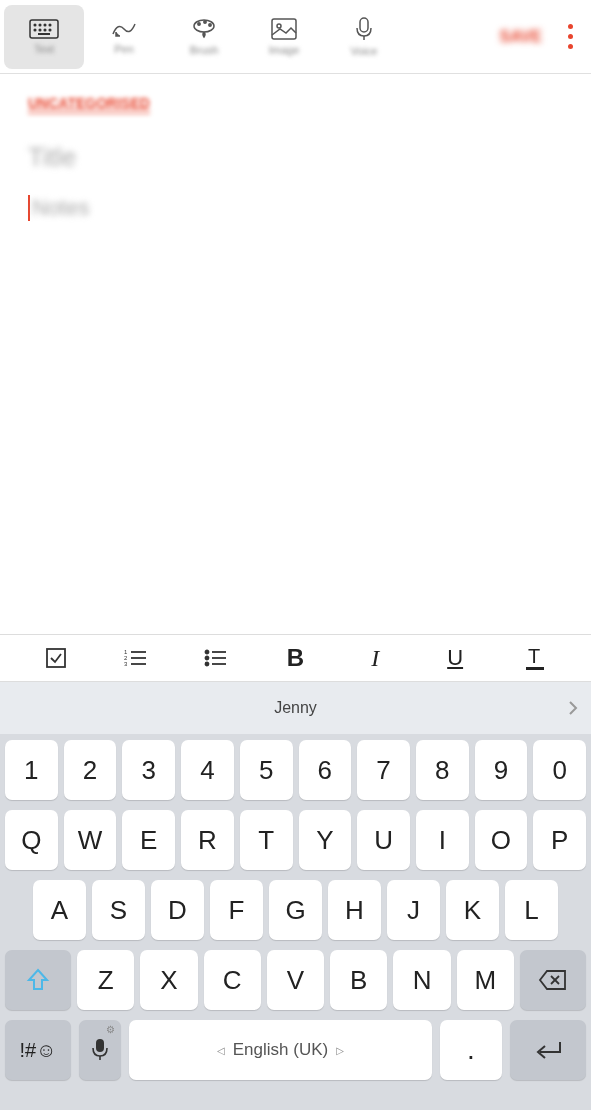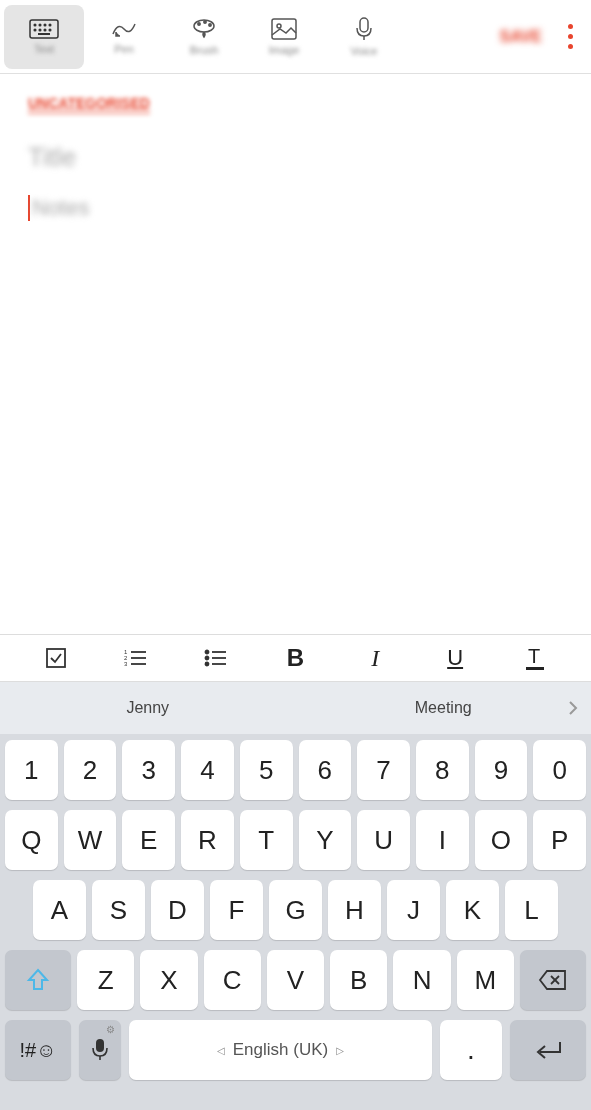--- a/index.html
+++ b/index.html
@@ -148,21 +148,20 @@
     <svg width="22" height="26" viewBox="0 0 22 26">
         <text x="4" y="18" font-size="20" fill="#222" font-family="serif">T</text>
         <rect x="2" y="22" width="18" height="3" fill="#222"></rect>
       </svg>
   </div>
 </div>
 
 <div class="keyboard">
   <div class="suggestion-bar">
     <div class="suggestion">Jenny</div>
-    <div class="suggestion">Meeting</div>
     <svg class="sug-arrow" width="12" height="18" viewBox="0 0 12 18" fill="none" stroke="#999" stroke-width="2">
         <path d="M3 3 L 9 9 L 3 15"></path>
       </svg>
   </div>
   <div class="key-rows">
     <div class="key-row">
       <div class="key num">1</div>
       <div class="key num">2</div>
       <div class="key num">3</div>
       <div class="key num">4</div>

